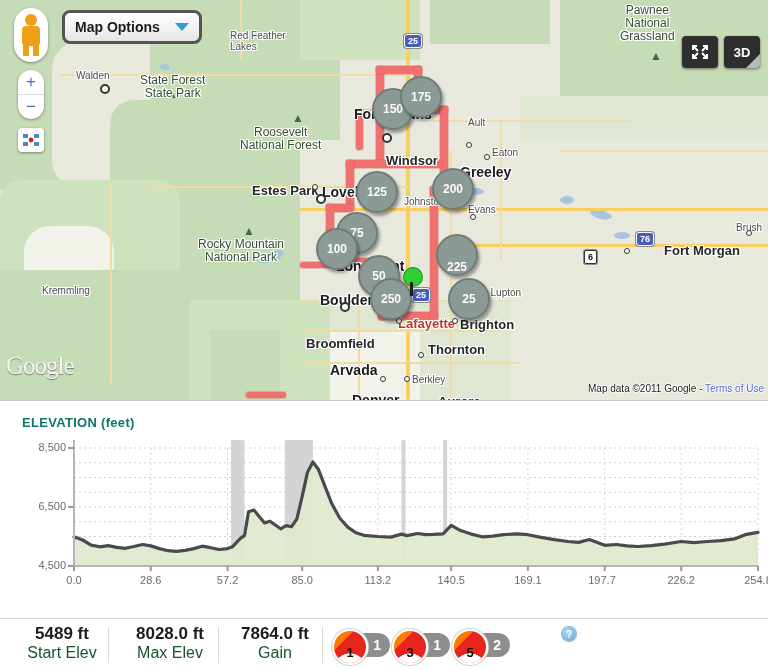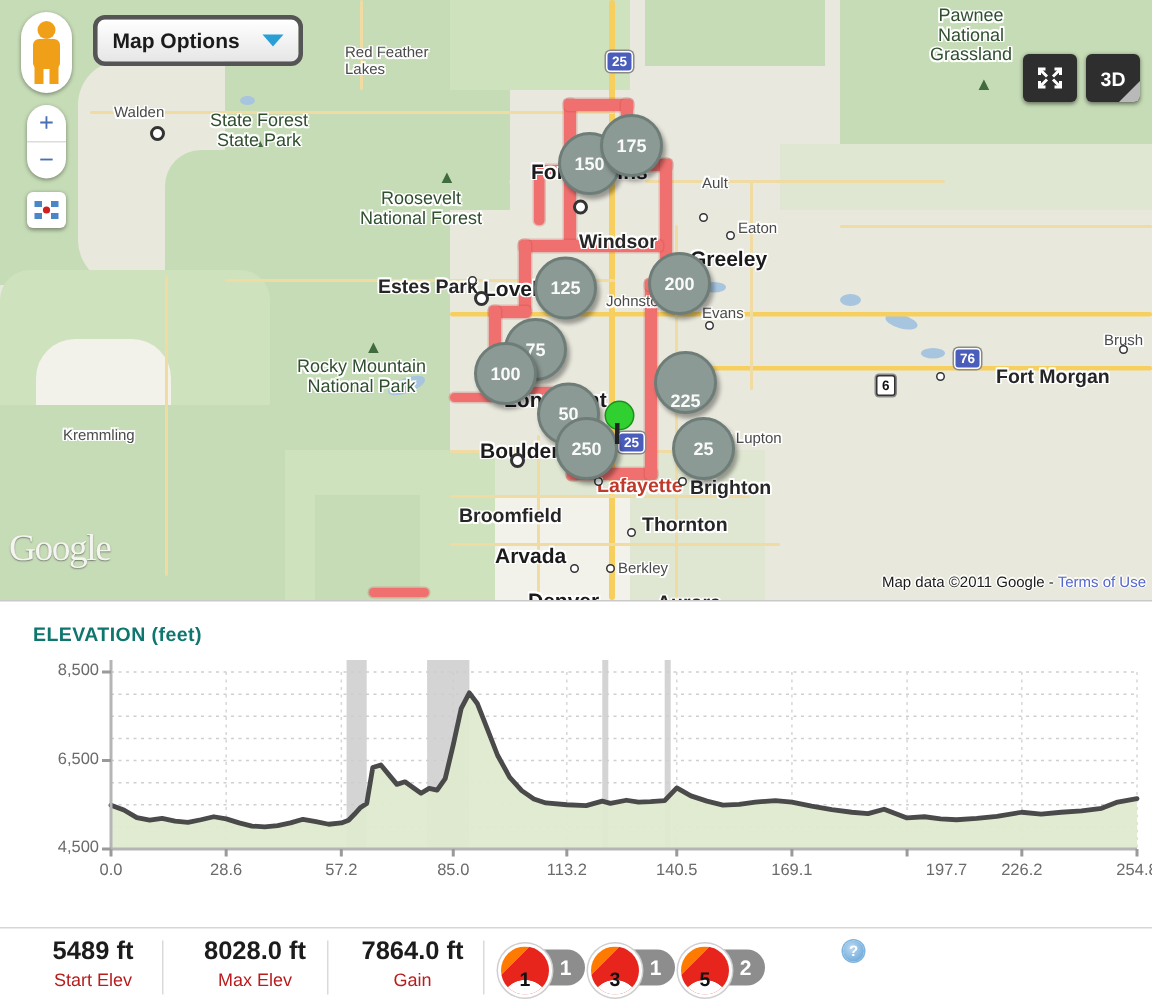--- a/index.html
+++ b/index.html
@@ -98,21 +98,21 @@
     border-top:1px solid #c9c9c9;box-sizing:border-box;}
   .elev-title{position:absolute;left:22px;top:14px;font-size:13px;font-weight:bold;color:#0f766e;letter-spacing:.3px;}
   .chart{position:absolute;left:0;top:30px;width:768px;height:160px;}
   .ylab{position:absolute;right:0;font-size:11px;color:#6b6b6b;text-align:right;width:44px;}
   .xlab{position:absolute;font-size:11px;color:#6b6b6b;text-align:center;transform:translateX(-50%);}
 
   
   .stats{position:absolute;left:0;top:618px;width:768px;height:52px;background:#fff;border-top:1px solid #d6d6d6;}
   .stat{position:absolute;top:4px;text-align:center;}
   .stat .v{font-size:17px;font-weight:bold;color:#1c1c1c;line-height:22px;white-space:nowrap;}
-  .stat .l{font-size:12px;color:#b91c1c;line-height:16px;}
+  .stat .l{font-size:16px;color:#14532d;line-height:16px;}
   .divider{position:absolute;top:8px;width:1px;height:36px;background:#dadada;}
   .climbs{position:absolute;left:332px;top:10px;display:flex;gap:24px;align-items:center;}
   .climb{position:relative;display:flex;align-items:center;}
   .climb .pill{position:absolute;left:18px;top:4px;width:40px;height:24px;background:#8d8d8d;
     border-radius:0 12px 12px 0;color:#fff;font-size:14px;font-weight:bold;
     display:flex;align-items:center;justify-content:flex-end;padding-right:9px;box-sizing:border-box;}
   .climb .badge{position:relative;z-index:2;width:32px;height:32px;border-radius:50%;background:#fff;
     border:2px solid #fff;box-shadow:0 0 0 1px #cfcfcf;overflow:hidden;
     display:flex;align-items:flex-end;justify-content:center;}
   .climb .badge .mtn{position:absolute;left:0;top:0;width:100%;height:100%;
@@ -383,21 +383,21 @@
           <div class="ylab" style="left: 18px; width: 48px; top: 10px;">8,500</div>
         </div>
       <div id="x-labels">
           <div class="xlab" style="left: 74px; top: 143px;">0.0</div>
           <div class="xlab" style="left: 150.776px; top: 143px;">28.6</div>
           <div class="xlab" style="left: 227.551px; top: 143px;">57.2</div>
           <div class="xlab" style="left: 302.179px; top: 143px;">85.0</div>
           <div class="xlab" style="left: 377.881px; top: 143px;">113.2</div>
           <div class="xlab" style="left: 451.166px; top: 143px;">140.5</div>
           <div class="xlab" style="left: 527.942px; top: 143px;">169.1</div>
-          <div class="xlab" style="left: 631px; top: 143px;">197.7</div>
+          <div class="xlab" style="left: 602px; top: 143px;">197.7</div>
           <div class="xlab" style="left: 681.224px; top: 143px;">226.2</div>
           <div class="xlab" style="left: 758px; top: 143px;">254.8</div>
         </div>
     </div>
   </div>
 
   <div class="stats">
     <div id="stat-items">
         <div class="stat" style="left: 20px; width: 84px;">
           <div class="v">5489 ft</div>

